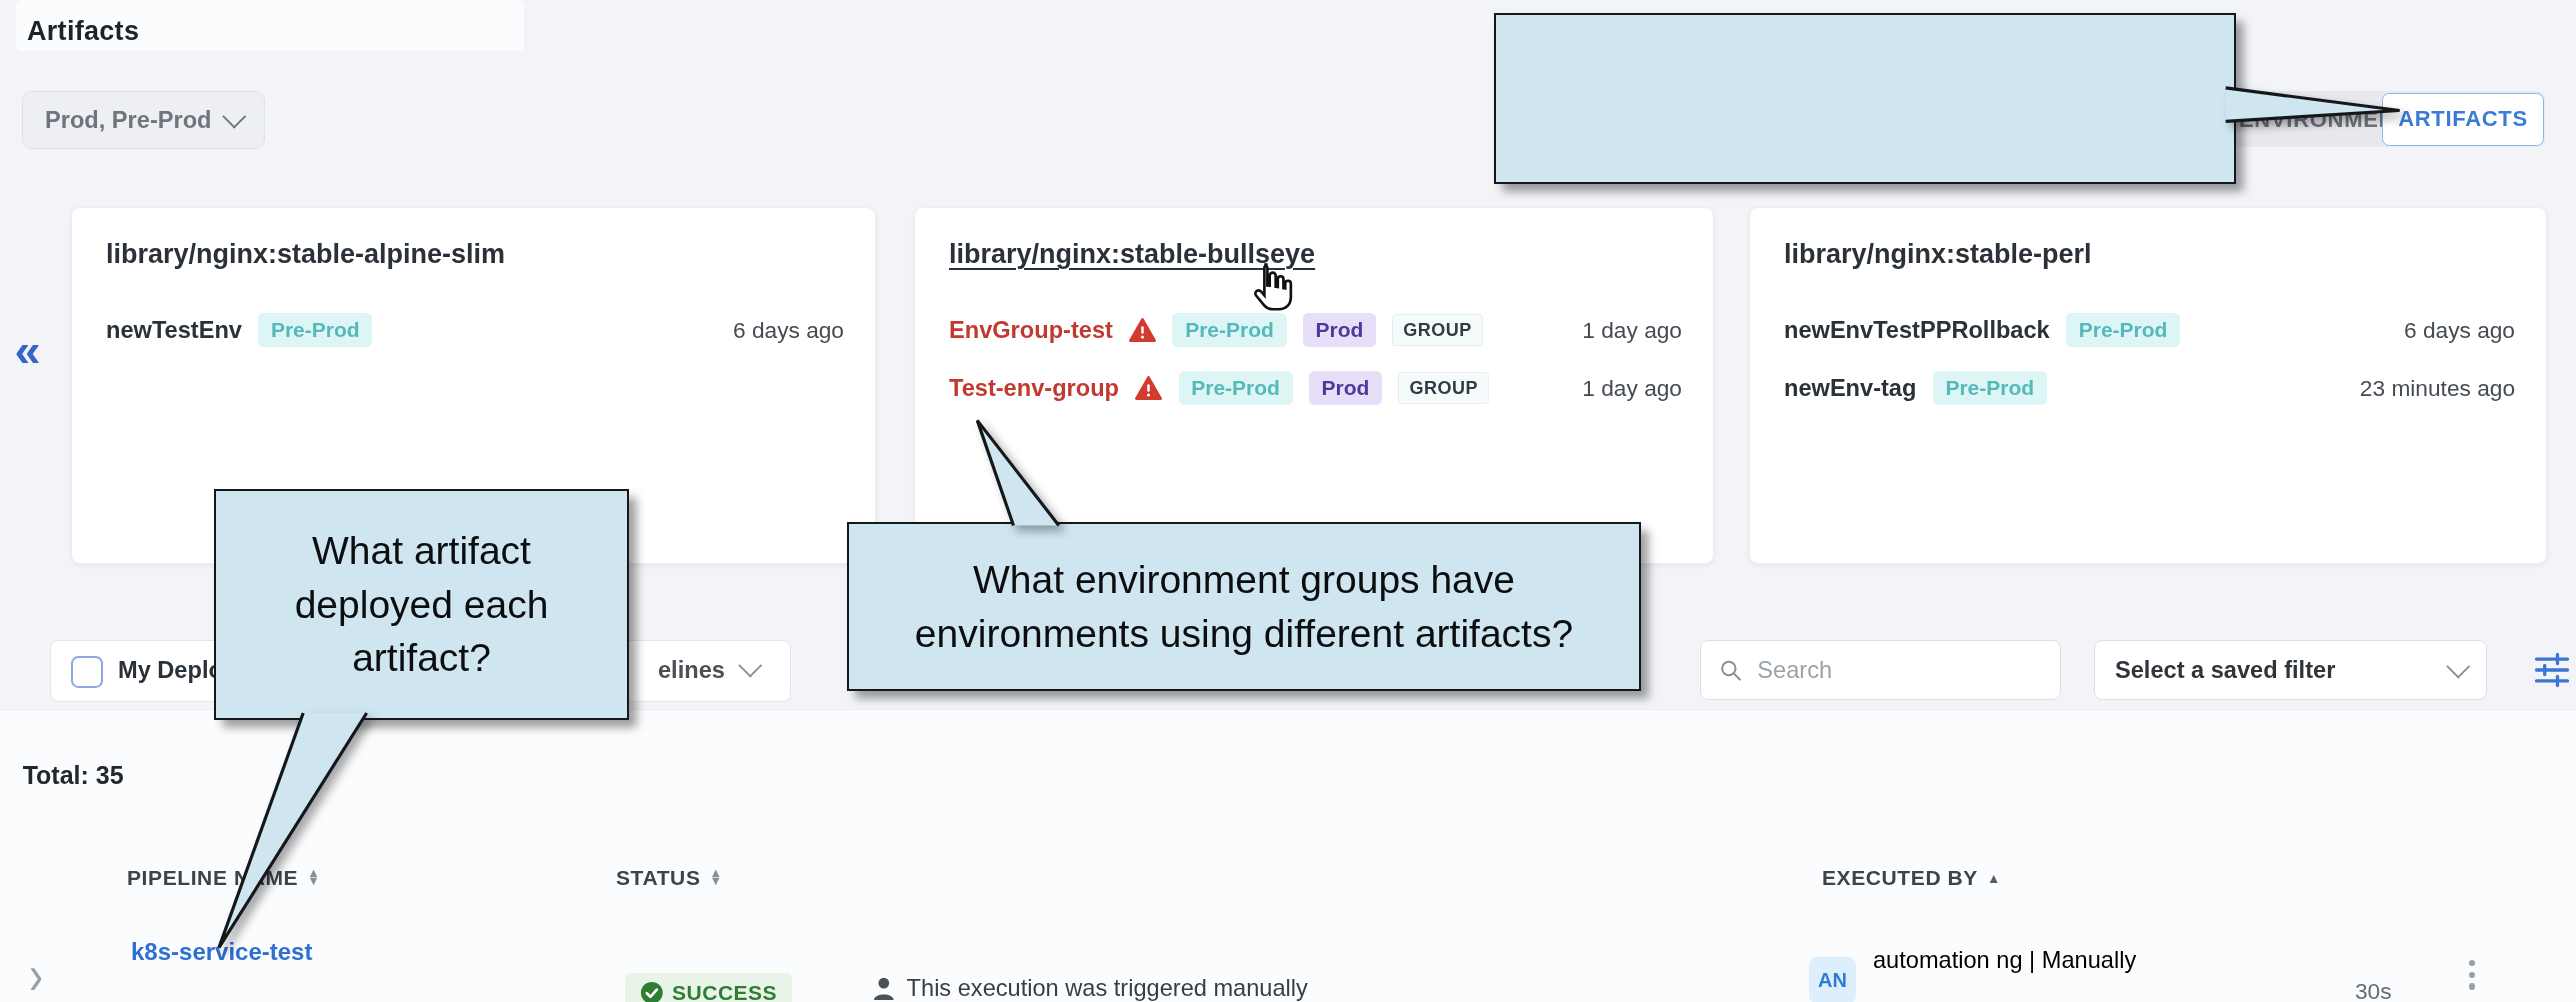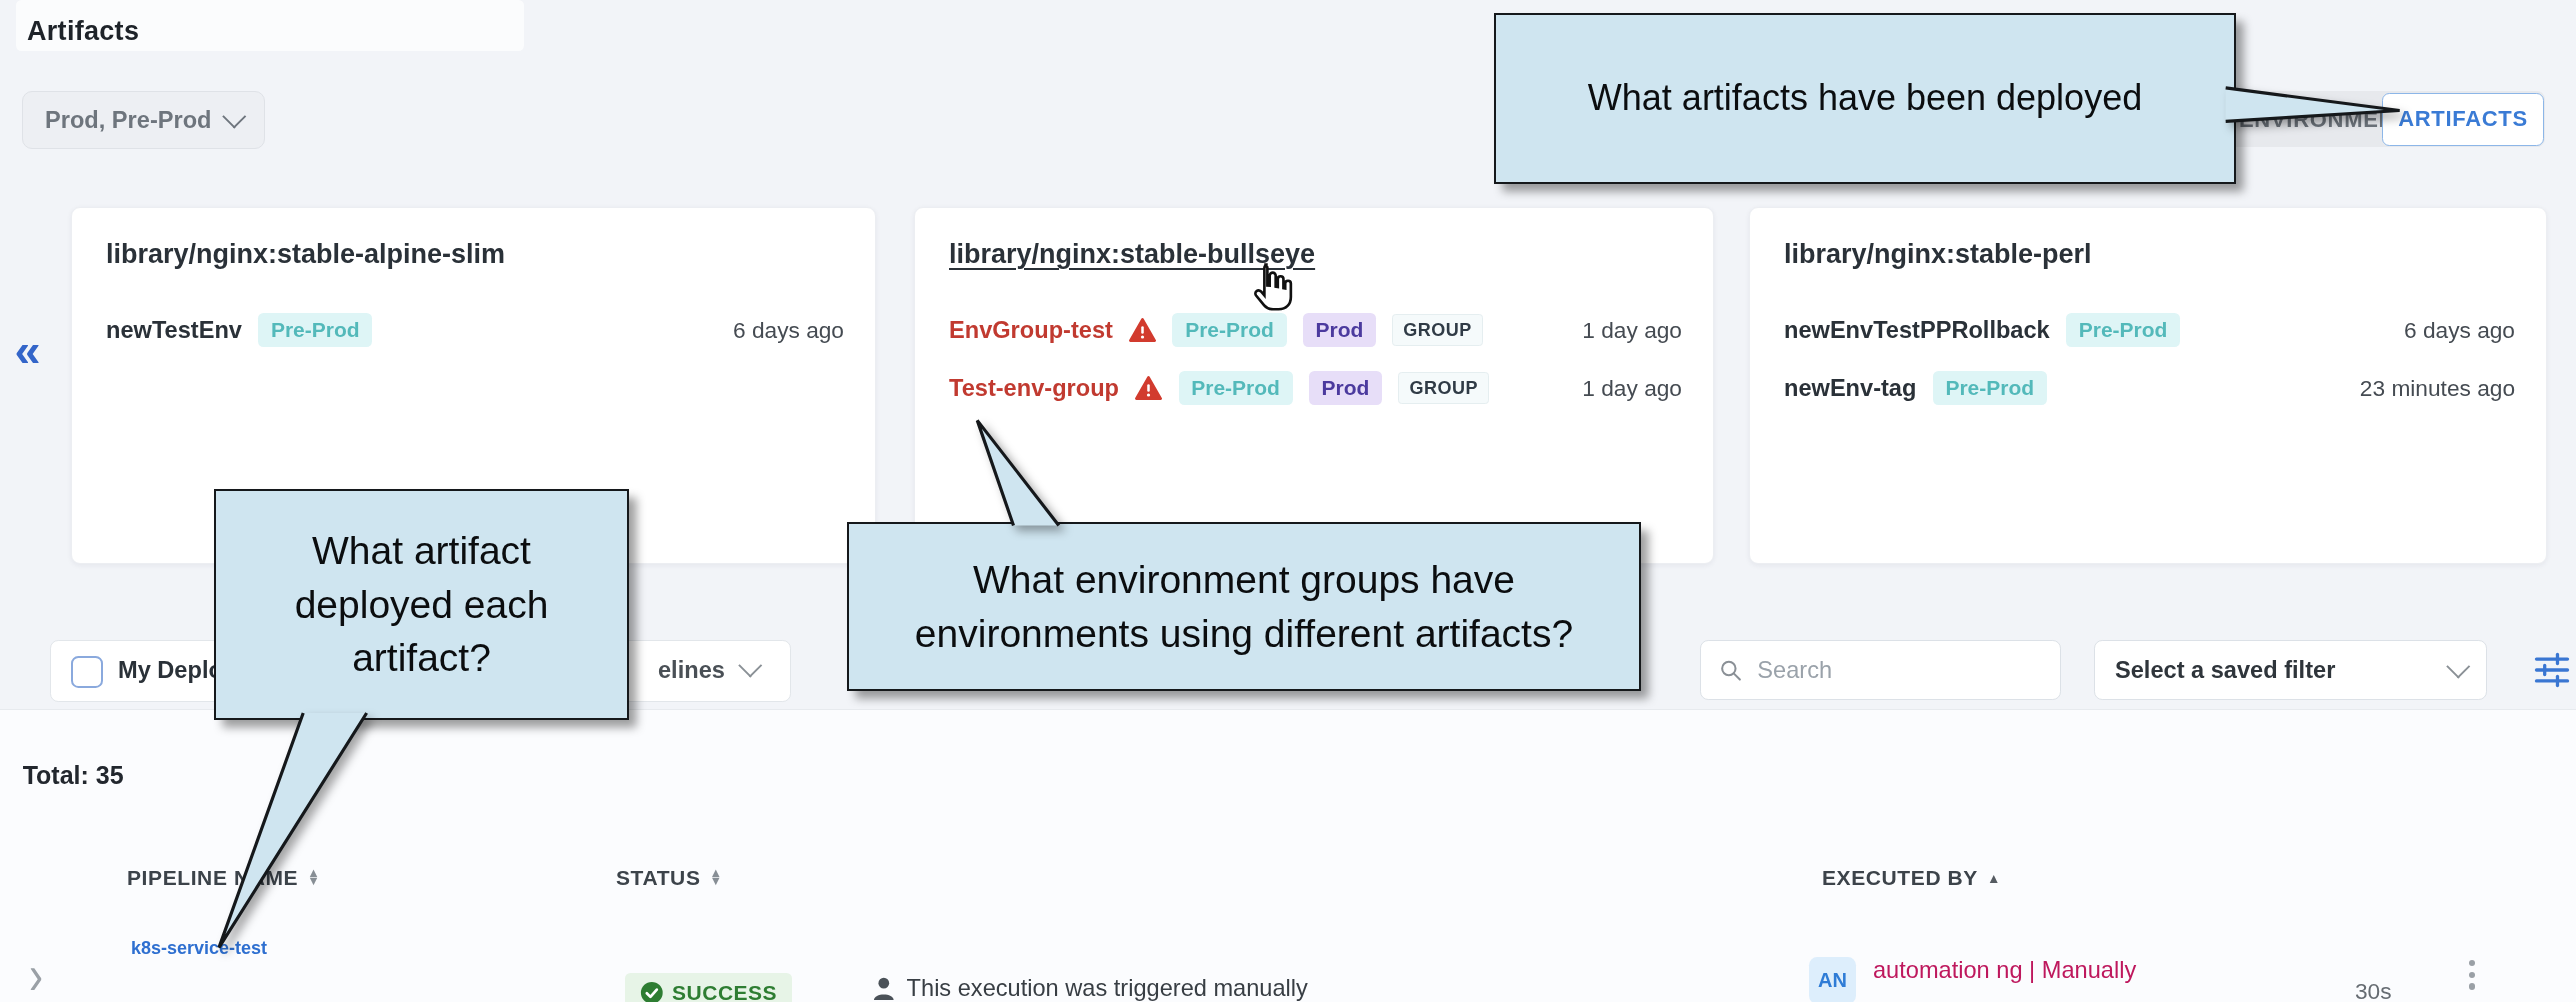--- a/index.html
+++ b/index.html
@@ -56,27 +56,27 @@
   .saved-filter .chev{margin-left:auto;border-color:#8a9096;border-width:2.3px;}
   .filter-icon{position:absolute;left:2531px;top:649px;width:42px;height:42px;cursor:pointer;}
 
   
   .lower{position:absolute;left:0;top:709px;width:2576px;height:294px;background:#fbfcfe;border-top:0.9px solid #e7eaee;}
   .total{position:absolute;left:22.7px;top:51px;font-size:25px;font-weight:bold;color:#22272e;}
   .th{position:absolute;top:156px;font-size:21px;font-weight:bold;color:#3c434a;letter-spacing:0.6px;display:flex;align-items:center;gap:9px;cursor:pointer;}
   .sort{display:inline-flex;flex-direction:column;line-height:.62;font-size:12.7px;color:#878e95;}
   .sort-asc{font-size:13.6px;color:#555b61;}
   .expand-chev{position:absolute;left:29px;top:245px;font-size:42px;color:#9aa0a6;line-height:1;cursor:pointer;transform:scaleY(1.3);}
-  .pipe-link{position:absolute;left:131px;top:228px;font-size:18px;font-weight:bold;color:#2e6fd0;cursor:pointer;}
+  .pipe-link{position:absolute;left:131px;top:228px;font-size:24px;font-weight:bold;color:#2e6fd0;cursor:pointer;}
   .status-badge{position:absolute;left:625px;top:263px;display:inline-flex;align-items:center;gap:9px;background:#e7f4e7;
                 border-radius:5.4px;padding:8.2px 14.5px;font-size:21px;font-weight:bold;color:#2e7d32;letter-spacing:0.5px;}
   .trigger-msg{position:absolute;left:872px;top:265px;display:flex;align-items:center;gap:11px;font-size:23.6px;color:#383e44;}
   .avatar{position:absolute;left:1809px;top:247px;width:47px;height:47px;background:#ddeefc;border-radius:8.2px;display:flex;
           align-items:center;justify-content:center;font-size:20px;font-weight:bold;color:#2f7cd6;}
-  .executed-by{position:absolute;left:1873px;top:247px;font-size:23.6px;color:#be185d;}
+  .executed-by{position:absolute;left:1873px;top:237px;font-size:23.6px;color:#000000;}
   .duration{position:absolute;left:2355px;top:268px;font-size:22.7px;color:#666c72;}
   .kebab{position:absolute;left:2469px;top:250px;display:flex;flex-direction:column;gap:5.4px;cursor:pointer;}
   .kebab i{width:6.3px;height:6.3px;border-radius:50%;background:#9aa0a6;}
 
   
   .callout{position:absolute;background:#cfe5f0;border:2.7px solid #15181b;box-shadow:8.2px 8.2px 9px rgba(0,0,0,.38);
            display:flex;flex-direction:column;justify-content:center;align-items:center;z-index:55;color:#0b0d0f;text-align:center;}
   .callout .line{line-height:1.38;}
   #callout-artifacts{left:1494px;top:12.7px;width:738px;height:167px;font-size:36px;}
   #callout-pipelines{left:214px;top:489px;width:411px;height:227px;font-size:39px;}
@@ -230,21 +230,20 @@
       <span class="duration">30s</span>
       <span class="kebab">
           <i></i>
           <i></i>
           <i></i>
         </span>
     </div>
   </div>
 
   <div class="callout" id="callout-artifacts">
-    <span class="line">What artifacts have been deployed</span>
   </div>
   <div class="callout" id="callout-pipelines">
     <span class="line">What artifact</span>
     <span class="line">deployed each</span>
     <span class="line">artifact?</span>
   </div>
   <div class="callout" id="callout-envgroups">
     <span class="line">What environment groups have</span>
     <span class="line">environments using different artifacts?</span>
   </div>

